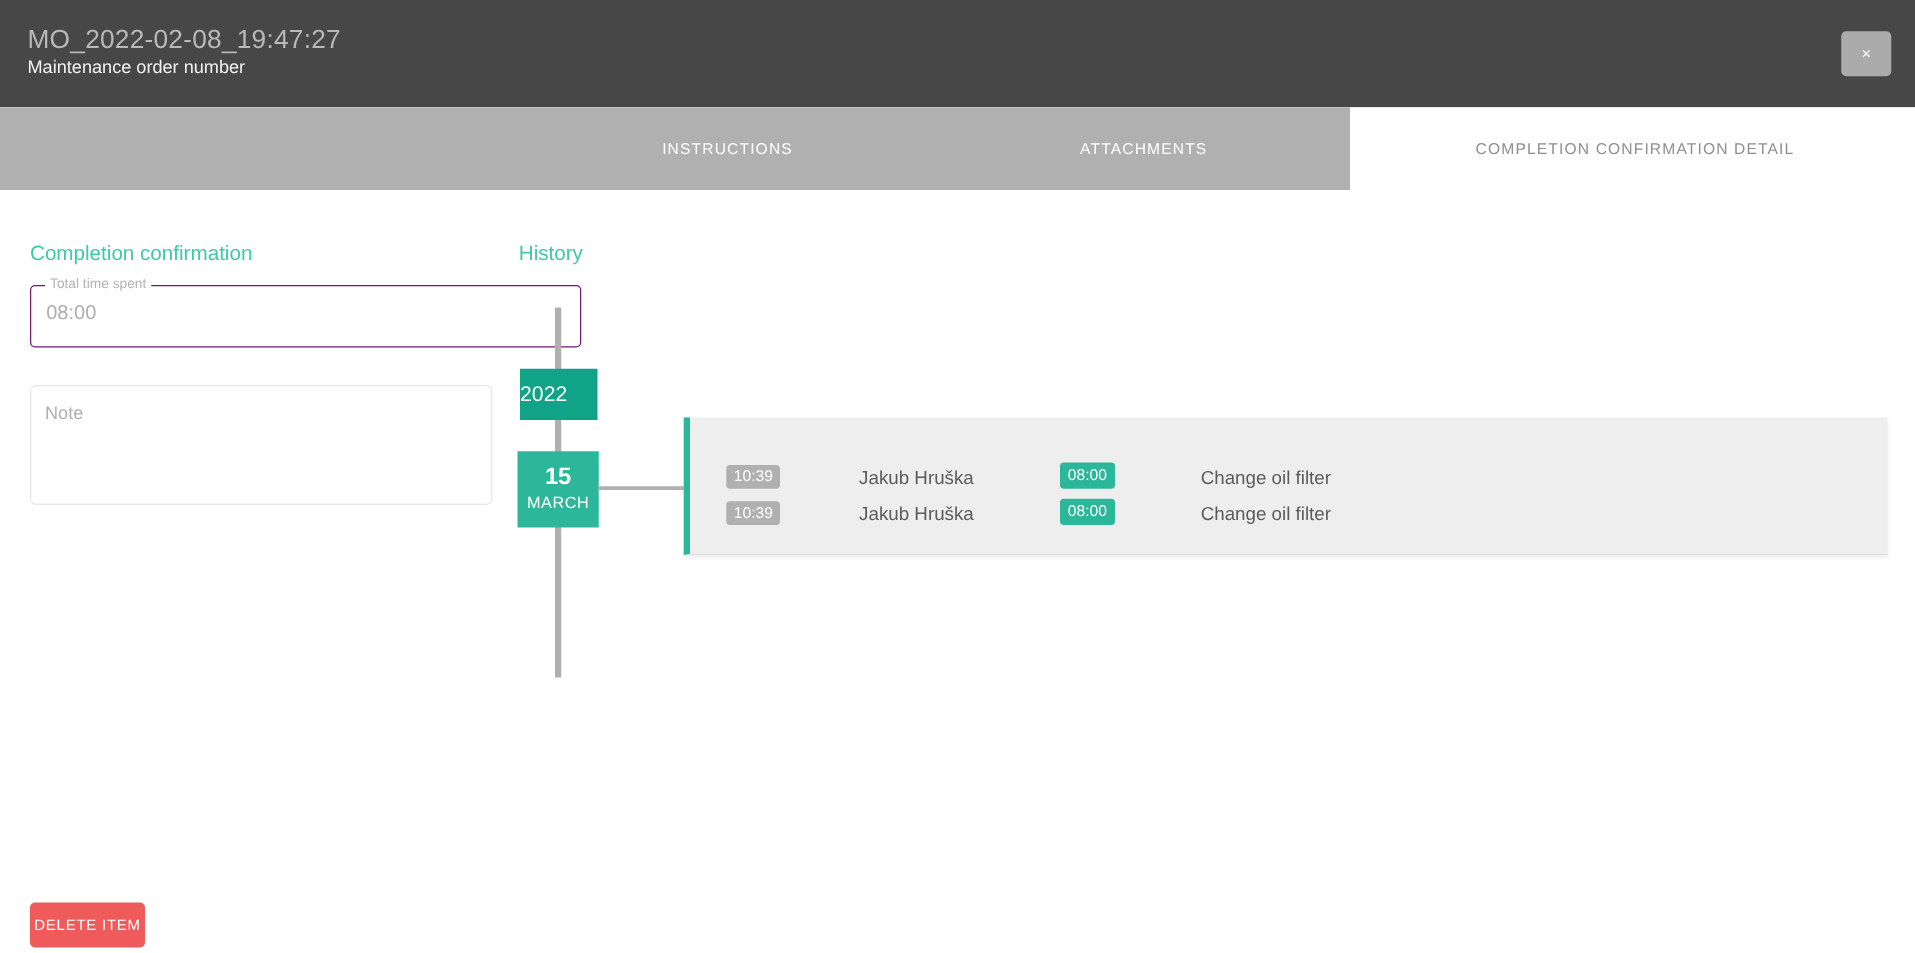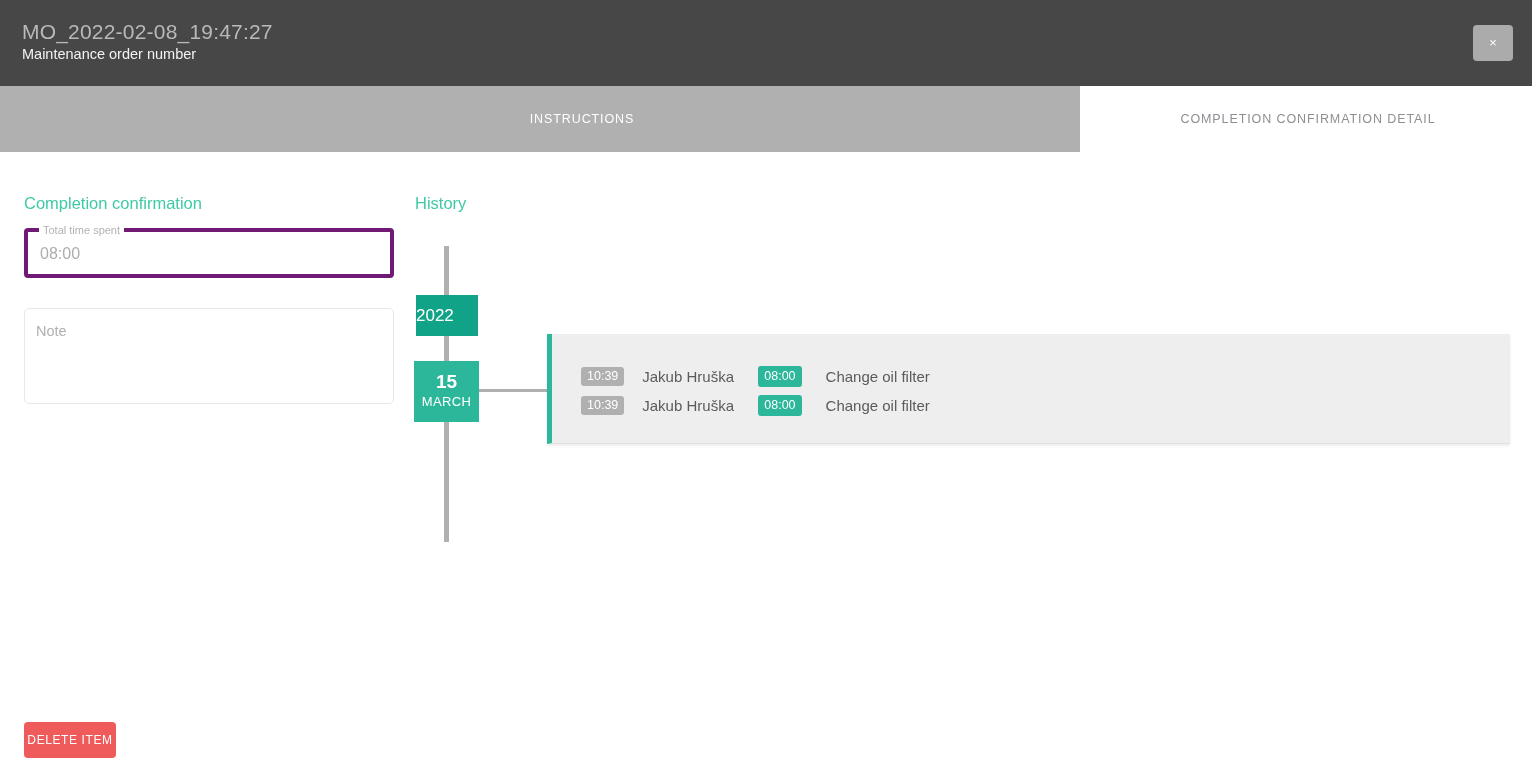--- a/index.html
+++ b/index.html
@@ -105,22 +105,22 @@
     color: #3ec9a7;
     white-space: nowrap;
   }
   .heading-completion { left: 24px;  top: 42px; }
   .heading-history    { left: 415px; top: 42px; }
 
   
   .field-outlined {
     position: absolute;
     left: 24px; top: 76px;
-    width: 370px; height: 50px;
-    border: 4px solid #701a75;
+    width: 441px; height: 50px;
+    border: 1px solid #701a75;
     border-radius: 4px;
     background: #ffffff;
   }
   .field-label {
     position: absolute;
     left: 11px; top: -8px;
     padding: 0 4px;
     background: #ffffff;
     font-size: 11px;
     color: #b3b3b3;
@@ -208,23 +208,24 @@
     border-left: 5px solid #2cb79b;
     border-bottom: 1px solid #e0e0e0;
     box-shadow: 0 2px 3px rgba(0,0,0,0.07);
   }
   .history-rows {
     position: absolute;
     left: 29px; top: 28px;
   }
   .history-row {
     display: flex;
-    align-items: center;
+    align-items: flex-end;
     height: 29px;
     margin-bottom: 0px;
+    gap: 45px;
   }
   .badge-time {
     display: inline-block;
     min-width: 41px;
     padding: 3px 6px 4px;
     background: #b0b0b0;
     color: #ffffff;
     font-size: 12.5px;
     border-radius: 3px;
     text-align: center;
@@ -279,20 +280,21 @@
 
   <div class="header">
     <div class="header-title">MO_2022-02-08_19:47:27</div>
     <div class="header-subtitle">Maintenance order number</div>
     <button class="close-button">×</button>
   </div>
 
   <div class="tabbar">
     <div class="tabs-inactive-bg"></div>
     <div class="tab inactive tab-1">Instructions</div>
+    <div class="tab inactive tab-2">Attachments</div>
     <div class="tab active tab-3">Completion confirmation detail</div>
   </div>
 
   <div class="body-area">
 
     <div class="section-heading heading-completion">Completion confirmation</div>
 
     <div class="field-outlined">
       <span class="field-label">Total time spent</span>
       <span class="field-value">08:00</span>

